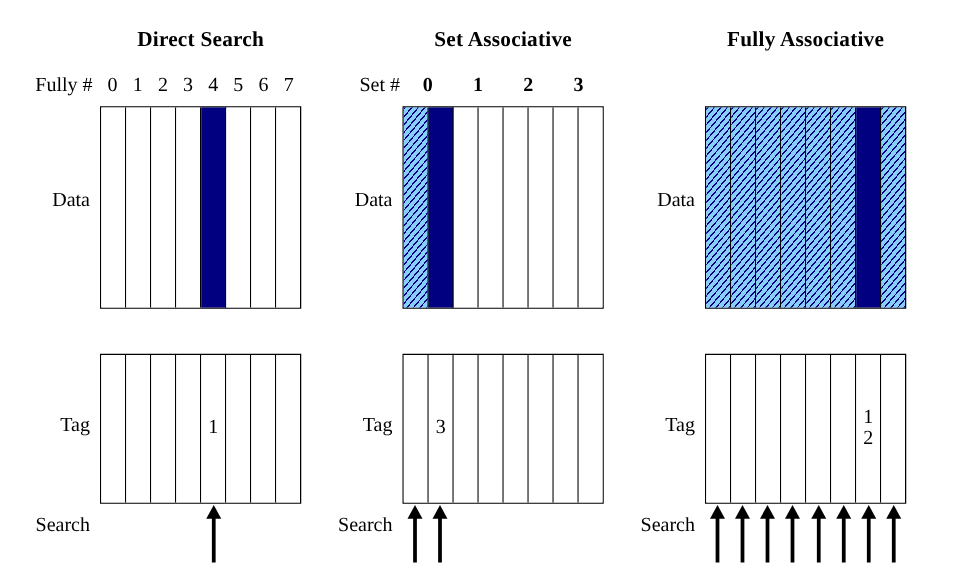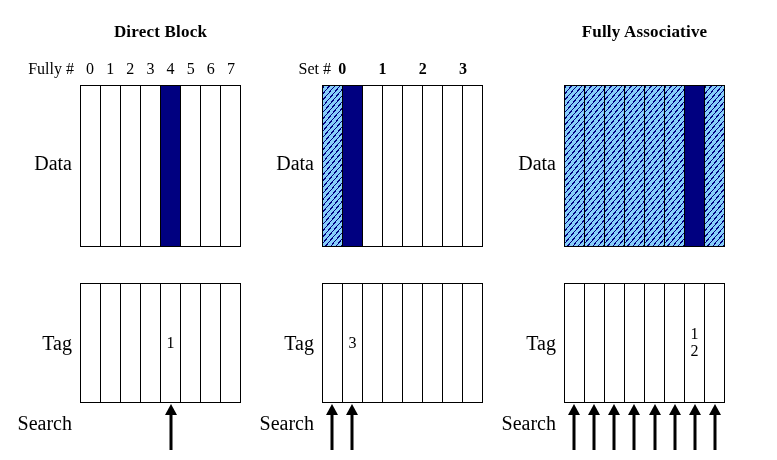--- a/index.html
+++ b/index.html
@@ -34,21 +34,21 @@
   .index-num {
     position: absolute;
     font-size: 16px;
     text-align: center;
     white-space: nowrap;
   }
   .index-num.bold { font-weight: bold; font-size: 16px; }
 
   .row-label {
     position: absolute;
-    font-size: 20px;
+    font-size: 16px;
     white-space: nowrap;
     text-align: right;
   }
 
   
   .grid {
     position: absolute;
     box-sizing: border-box;
     display: flex;
     border: 1.6px solid #000000;
@@ -108,21 +108,21 @@
     width: 0; height: 0;
     border-left: 6px solid transparent;
     border-right: 6px solid transparent;
     border-bottom: 11px solid #000000;
   }
 </style>
 </head>
 <body>
 
 <div id="canvas">
-    <div class="panel-title" style="left: 20px; top: 22px; width: 281px;">Direct Block</div>
+    <div class="panel-title" style="left: 20px; top: 22px; width: 281px;">Direct Search</div>
     <div class="index-label" style="top: 60px; left: 0px; width: 74px; text-align: right;">Fully #</div>
     <div class="index-num" style="left: 80px; width: 20.125px; top: 60px;">0</div>
     <div class="index-num" style="left: 100.125px; width: 20.125px; top: 60px;">1</div>
     <div class="index-num" style="left: 120.25px; width: 20.125px; top: 60px;">2</div>
     <div class="index-num" style="left: 140.375px; width: 20.125px; top: 60px;">3</div>
     <div class="index-num" style="left: 160.5px; width: 20.125px; top: 60px;">4</div>
     <div class="index-num" style="left: 180.625px; width: 20.125px; top: 60px;">5</div>
     <div class="index-num" style="left: 200.75px; width: 20.125px; top: 60px;">6</div>
     <div class="index-num" style="left: 220.875px; width: 20.125px; top: 60px;">7</div>
     <div class="row-label" style="left: 0px; width: 72px; top: 152px;">Data</div>
@@ -147,21 +147,22 @@
         <div class="cell-text" style="white-space: pre;">1</div>
       </div>
       <div class="cell"></div>
       <div class="cell"></div>
       <div class="cell"></div>
     </div>
     <div class="arrow" style="left: 164.562px; top: 404px; height: 46px;">
       <div class="shaft" style="top: 9px; height: 37px;"></div>
       <div class="head"></div>
     </div>
-    <div class="index-label" style="top: 60px; left: 15px; width: 316px; text-align: right;">Set #</div>
+    <div class="panel-title" style="left: 262px; top: 22px; width: 281px;">Set Associative</div>
+    <div class="index-label" style="top: 60px; left: 4px; width: 316px; text-align: right;">Set #</div>
     <div class="index-num bold" style="left: 322px; width: 40.25px; top: 60px;">0</div>
     <div class="index-num bold" style="left: 362.25px; width: 40.25px; top: 60px;">1</div>
     <div class="index-num bold" style="left: 402.5px; width: 40.25px; top: 60px;">2</div>
     <div class="index-num bold" style="left: 442.75px; width: 40.25px; top: 60px;">3</div>
     <div class="row-label" style="left: 0px; width: 314px; top: 152px;">Data</div>
     <div class="row-label" style="left: 0px; width: 314px; top: 332px;">Tag</div>
     <div class="row-label" style="left: 0px; width: 314px; top: 412px;">Search</div>
     <div class="grid" style="left: 322px; top: 85px; width: 161px; height: 162px;">
       <div class="cell hatch"></div>
       <div class="cell navy"></div>

